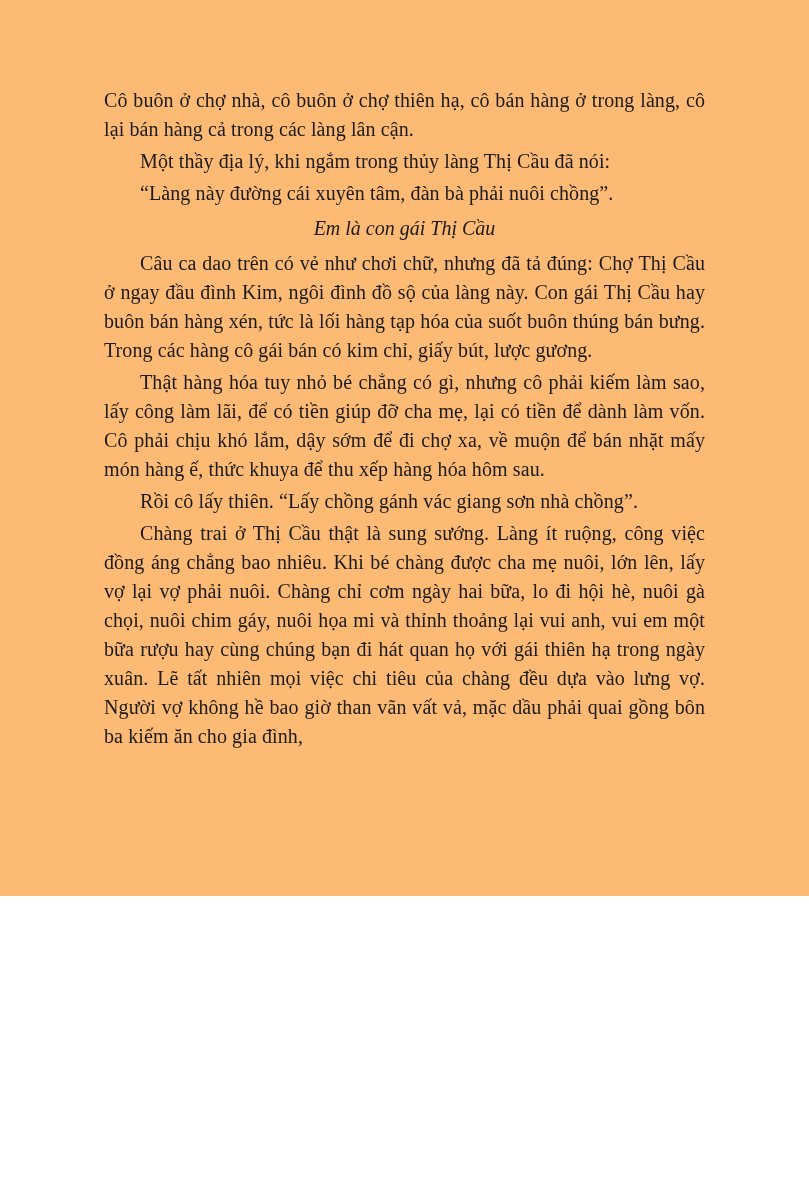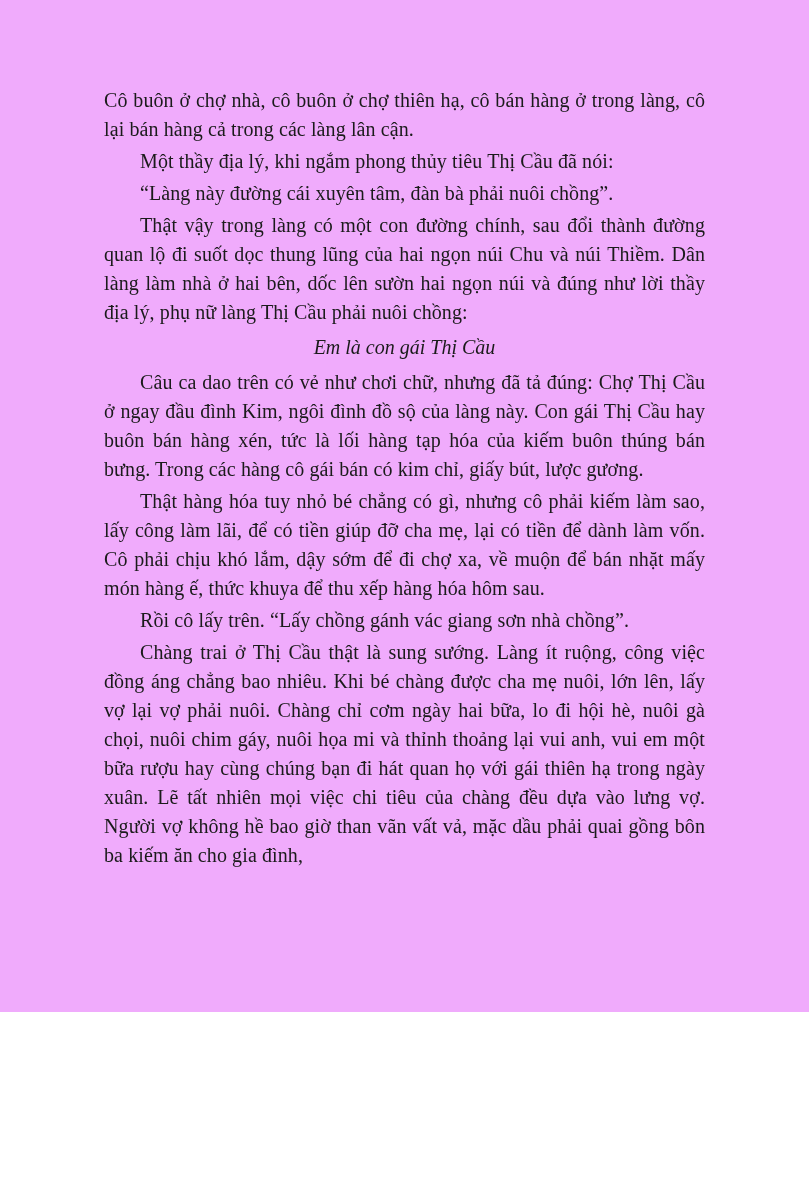--- a/index.html
+++ b/index.html
@@ -3,22 +3,22 @@
 <meta charset="utf-8">
 <style>
   html, body {
     margin: 0;
     padding: 0;
     background: #ffffff;
   }
   .page {
     position: relative;
     width: 809px;
-    height: 1012px;
-    background: #f0abfc;
+    height: 896px;
+    background: #fdba74;
     overflow: hidden;
     font-family: "Liberation Serif", "DejaVu Serif", serif;
     color: #1b1b1b;
   }
   .text-column {
     position: absolute;
     left: 104px;
     top: 86px;
     width: 601px;
   }
@@ -65,35 +65,34 @@
 </style>
 </head>
 <body>
 
 <div class="page">
 
   <div class="text-column">
 
     <p class="body-par no-indent">Cô buôn ở chợ nhà, cô buôn ở chợ thiên hạ, cô bán hàng ở trong làng, cô lại bán hàng cả trong các làng lân cận.</p>
 
-    <p class="body-par">Một thầy địa lý, khi ngắm phong thủy tiêu Thị Cầu đã nói:</p>
+    <p class="body-par">Một thầy địa lý, khi ngắm trong thủy làng Thị Cầu đã nói:</p>
 
     <p class="body-par">“Làng này đường cái xuyên tâm, đàn bà phải nuôi chồng”.</p>
 
-    <p class="body-par">Thật vậy trong làng có một con đường chính, sau đổi thành đường quan lộ đi suốt dọc thung lũng của hai ngọn núi Chu và núi Thiềm. Dân làng làm nhà ở hai bên, dốc lên sườn hai ngọn núi và đúng như lời thầy địa lý, phụ nữ làng Thị Cầu phải nuôi chồng:</p>
 
     <div class="verse">
       <p>Em là con gái Thị Cầu</p>
     </div>
 
-    <p class="body-par">Câu ca dao trên có vẻ như chơi chữ, nhưng đã tả đúng: Chợ Thị Cầu ở ngay đầu đình Kim, ngôi đình đồ sộ của làng này. Con gái Thị Cầu hay buôn bán hàng xén, tức là lối hàng tạp hóa của kiếm buôn thúng bán bưng. Trong các hàng cô gái bán có kim chỉ, giấy bút, lược gương.</p>
+    <p class="body-par">Câu ca dao trên có vẻ như chơi chữ, nhưng đã tả đúng: Chợ Thị Cầu ở ngay đầu đình Kim, ngôi đình đồ sộ của làng này. Con gái Thị Cầu hay buôn bán hàng xén, tức là lối hàng tạp hóa của suốt buôn thúng bán bưng. Trong các hàng cô gái bán có kim chỉ, giấy bút, lược gương.</p>
 
     <p class="body-par">Thật hàng hóa tuy nhỏ bé chẳng có gì, nhưng cô phải kiếm làm sao, lấy công làm lãi, để có tiền giúp đỡ cha mẹ, lại có tiền để dành làm vốn. Cô phải chịu khó lắm, dậy sớm để đi chợ xa, về muộn để bán nhặt mấy món hàng ế, thức khuya để thu xếp hàng hóa hôm sau.</p>
 
-    <p class="body-par">Rồi cô lấy trên. “Lấy chồng gánh vác giang sơn nhà chồng”.</p>
+    <p class="body-par">Rồi cô lấy thiên. “Lấy chồng gánh vác giang sơn nhà chồng”.</p>
 
     <p class="body-par">Chàng trai ở Thị Cầu thật là sung sướng. Làng ít ruộng, công việc đồng áng chẳng bao nhiêu. Khi bé chàng được cha mẹ nuôi, lớn lên, lấy vợ lại vợ phải nuôi. Chàng chỉ cơm ngày hai bữa, lo đi hội hè, nuôi gà chọi, nuôi chim gáy, nuôi họa mi và thỉnh thoảng lại vui anh, vui em một bữa rượu hay cùng chúng bạn đi hát quan họ với gái thiên hạ trong ngày xuân. Lẽ tất nhiên mọi việc chi tiêu của chàng đều dựa vào lưng vợ. Người vợ không hề bao giờ than vãn vất vả, mặc dầu phải quai gồng bôn ba kiếm ăn cho gia đình,</p>
 
   </div>
 
   <div class="page-footer">
     <span class="running-title">CÔ GÁI THỊ CẦU</span>
     <span class="page-number">15</span>
   </div>
 

